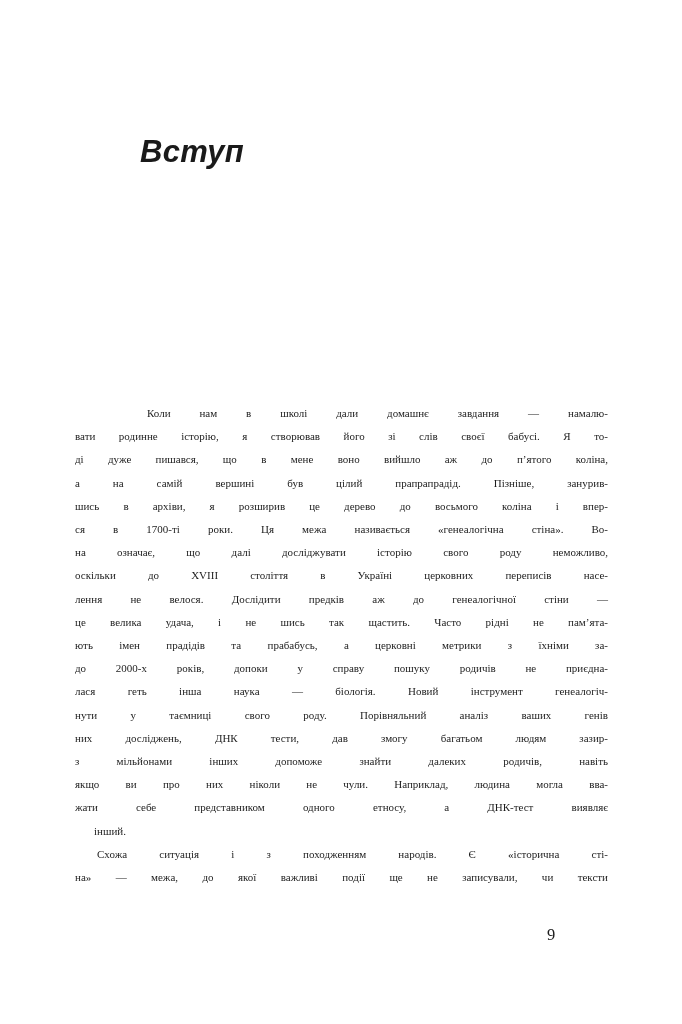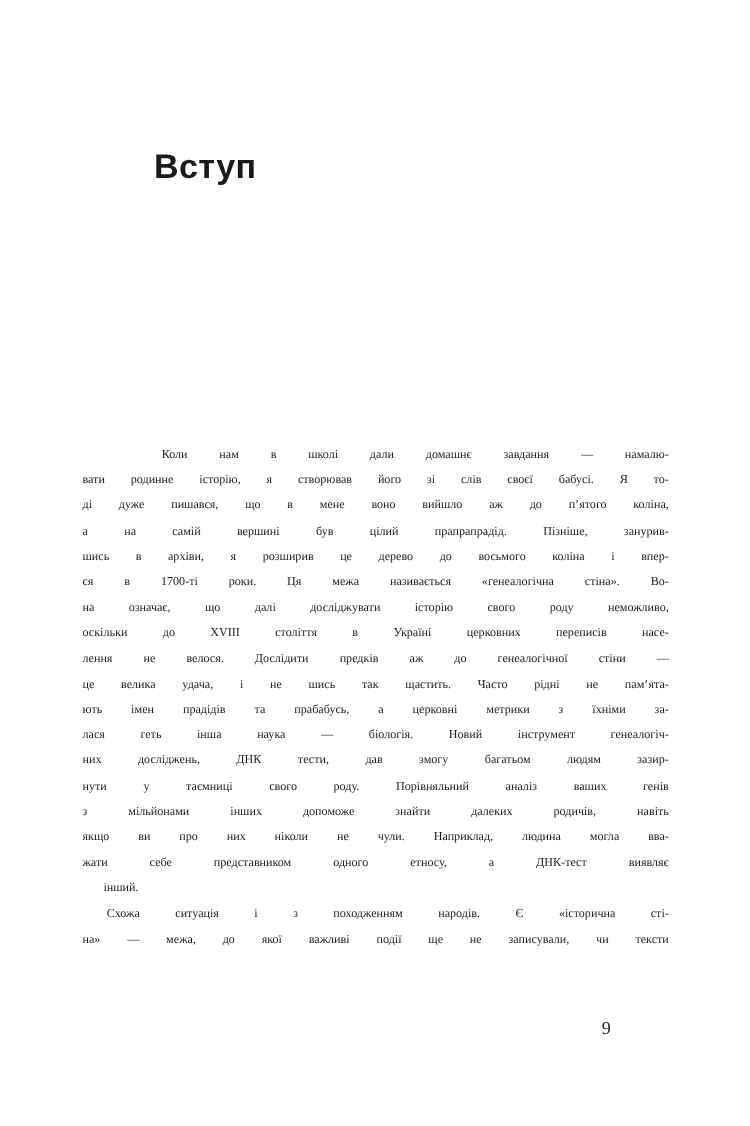--- a/index.html
+++ b/index.html
@@ -15,20 +15,21 @@
   }
   .chapter-title {
     position: absolute;
     left: 140px;
     top: 134px;
     font-family: "Liberation Sans", sans-serif;
     font-weight: 700;
     font-size: 31px;
     letter-spacing: 0.3px;
     color: #1a1a1a;
+    font-style: italic;
   }
   .body-text {
     position: absolute;
     left: 75px;
     top: 402px;
     width: 533px;
     font-family: "Liberation Serif", serif;
     font-size: 11px;
     line-height: 23.2px;
     color: #1d1d1d;
@@ -64,23 +65,24 @@
         <div class="line">вати родинне історію, я створював його зі слів своєї бабусі. Я то-</div>
         <div class="line">ді дуже пишався, що в мене воно вийшло аж до п’ятого коліна,</div>
         <div class="line">а на самій вершині був цілий прапрапрадід. Пізніше, занурив-</div>
         <div class="line">шись в архіви, я розширив це дерево до восьмого коліна і впер-</div>
         <div class="line">ся в 1700-ті роки. Ця межа називається «генеалогічна стіна». Во-</div>
         <div class="line">на означає, що далі досліджувати історію свого роду неможливо,</div>
         <div class="line">оскільки до XVIII століття в Україні церковних переписів насе-</div>
         <div class="line">лення не велося. Дослідити предків аж до генеалогічної стіни —</div>
         <div class="line">це велика удача, і не шись так щастить. Часто рідні не пам’ята-</div>
         <div class="line">ють імен прадідів та прабабусь, а церковні метрики з їхніми за-</div>
+        <div class="line">до 2000-х років, допоки у справу пошуку родичів не приєдна-</div>
         <div class="line">лася геть інша наука — біологія. Новий інструмент генеалогіч-</div>
+        <div class="line">нути у таємниці свого роду. Порівняльний аналіз ваших генів</div>
         <div class="line">них досліджень, ДНК тести, дав змогу багатьом людям зазир-</div>
-        <div class="line">нути у таємниці свого роду. Порівняльний аналіз ваших генів</div>
         <div class="line">з мільйонами інших допоможе знайти далеких родичів, навіть</div>
         <div class="line">якщо ви про них ніколи не чули. Наприклад, людина могла вва-</div>
         <div class="line">жати себе представником одного етносу, а ДНК-тест виявляє</div>
         <div class="line para-end">інший.</div>
       </div>
       <div class="paragraph indent-normal">
         <div class="line">Схожа ситуація і з походженням народів. Є «історична сті-</div>
         <div class="line">на» — межа, до якої важливі події ще не записували, чи тексти</div>
       </div>
     </div>

